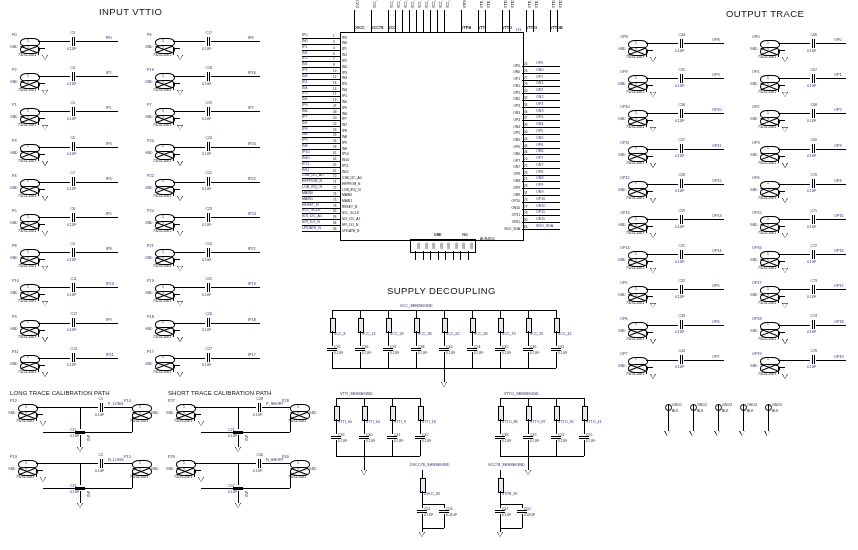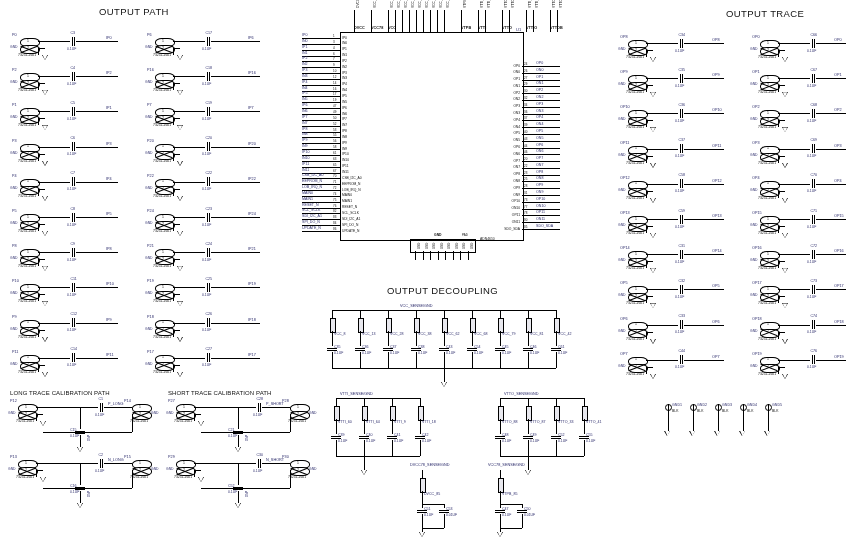--- a/index.html
+++ b/index.html
@@ -71,23 +71,23 @@
   .tp-ref{position:absolute;font-size:3.6px;color:#2b2b6b;white-space:nowrap;}
   .tp-val{position:absolute;font-size:3.4px;color:#111;white-space:nowrap;}
 
   .railname{position:absolute;font-size:3.8px;color:#2b2b6b;white-space:nowrap;}
   .dnp{position:absolute;font-size:3px;color:#2b2b6b;white-space:nowrap;
       transform-origin:0 0;transform:rotate(-90deg);}
 </style>
 </head>
 <body>
 
-<div class="sec-title" style="left:99px;top:6px;">OUTPUT PATH</div>
+<div class="sec-title" style="left:99px;top:6px;">INPUT VTTIO</div>
 <div class="sec-title" style="left:726px;top:8px;">OUTPUT TRACE</div>
-<div class="sec-title" style="left:387px;top:285px;">OUTPUT DECOUPLING</div>
+<div class="sec-title" style="left:387px;top:285px;">SUPPLY DECOUPLING</div>
 <div class="sub-title" style="left:10px;top:390px;font-size:6px;">LONG TRACE CALIBRATION PATH</div>
 <div class="sub-title" style="left:168px;top:390px;font-size:6px;">SHORT TRACE CALIBRATION PATH</div>
 
 <div id="ip-col1">
     <div class="conn" style="left:20px;top:38px;">
       <div class="box"></div>
       <div class="box2"></div>
       <div class="x1"></div>
       <div class="x2"></div>
       <div class="p1">1</div>

